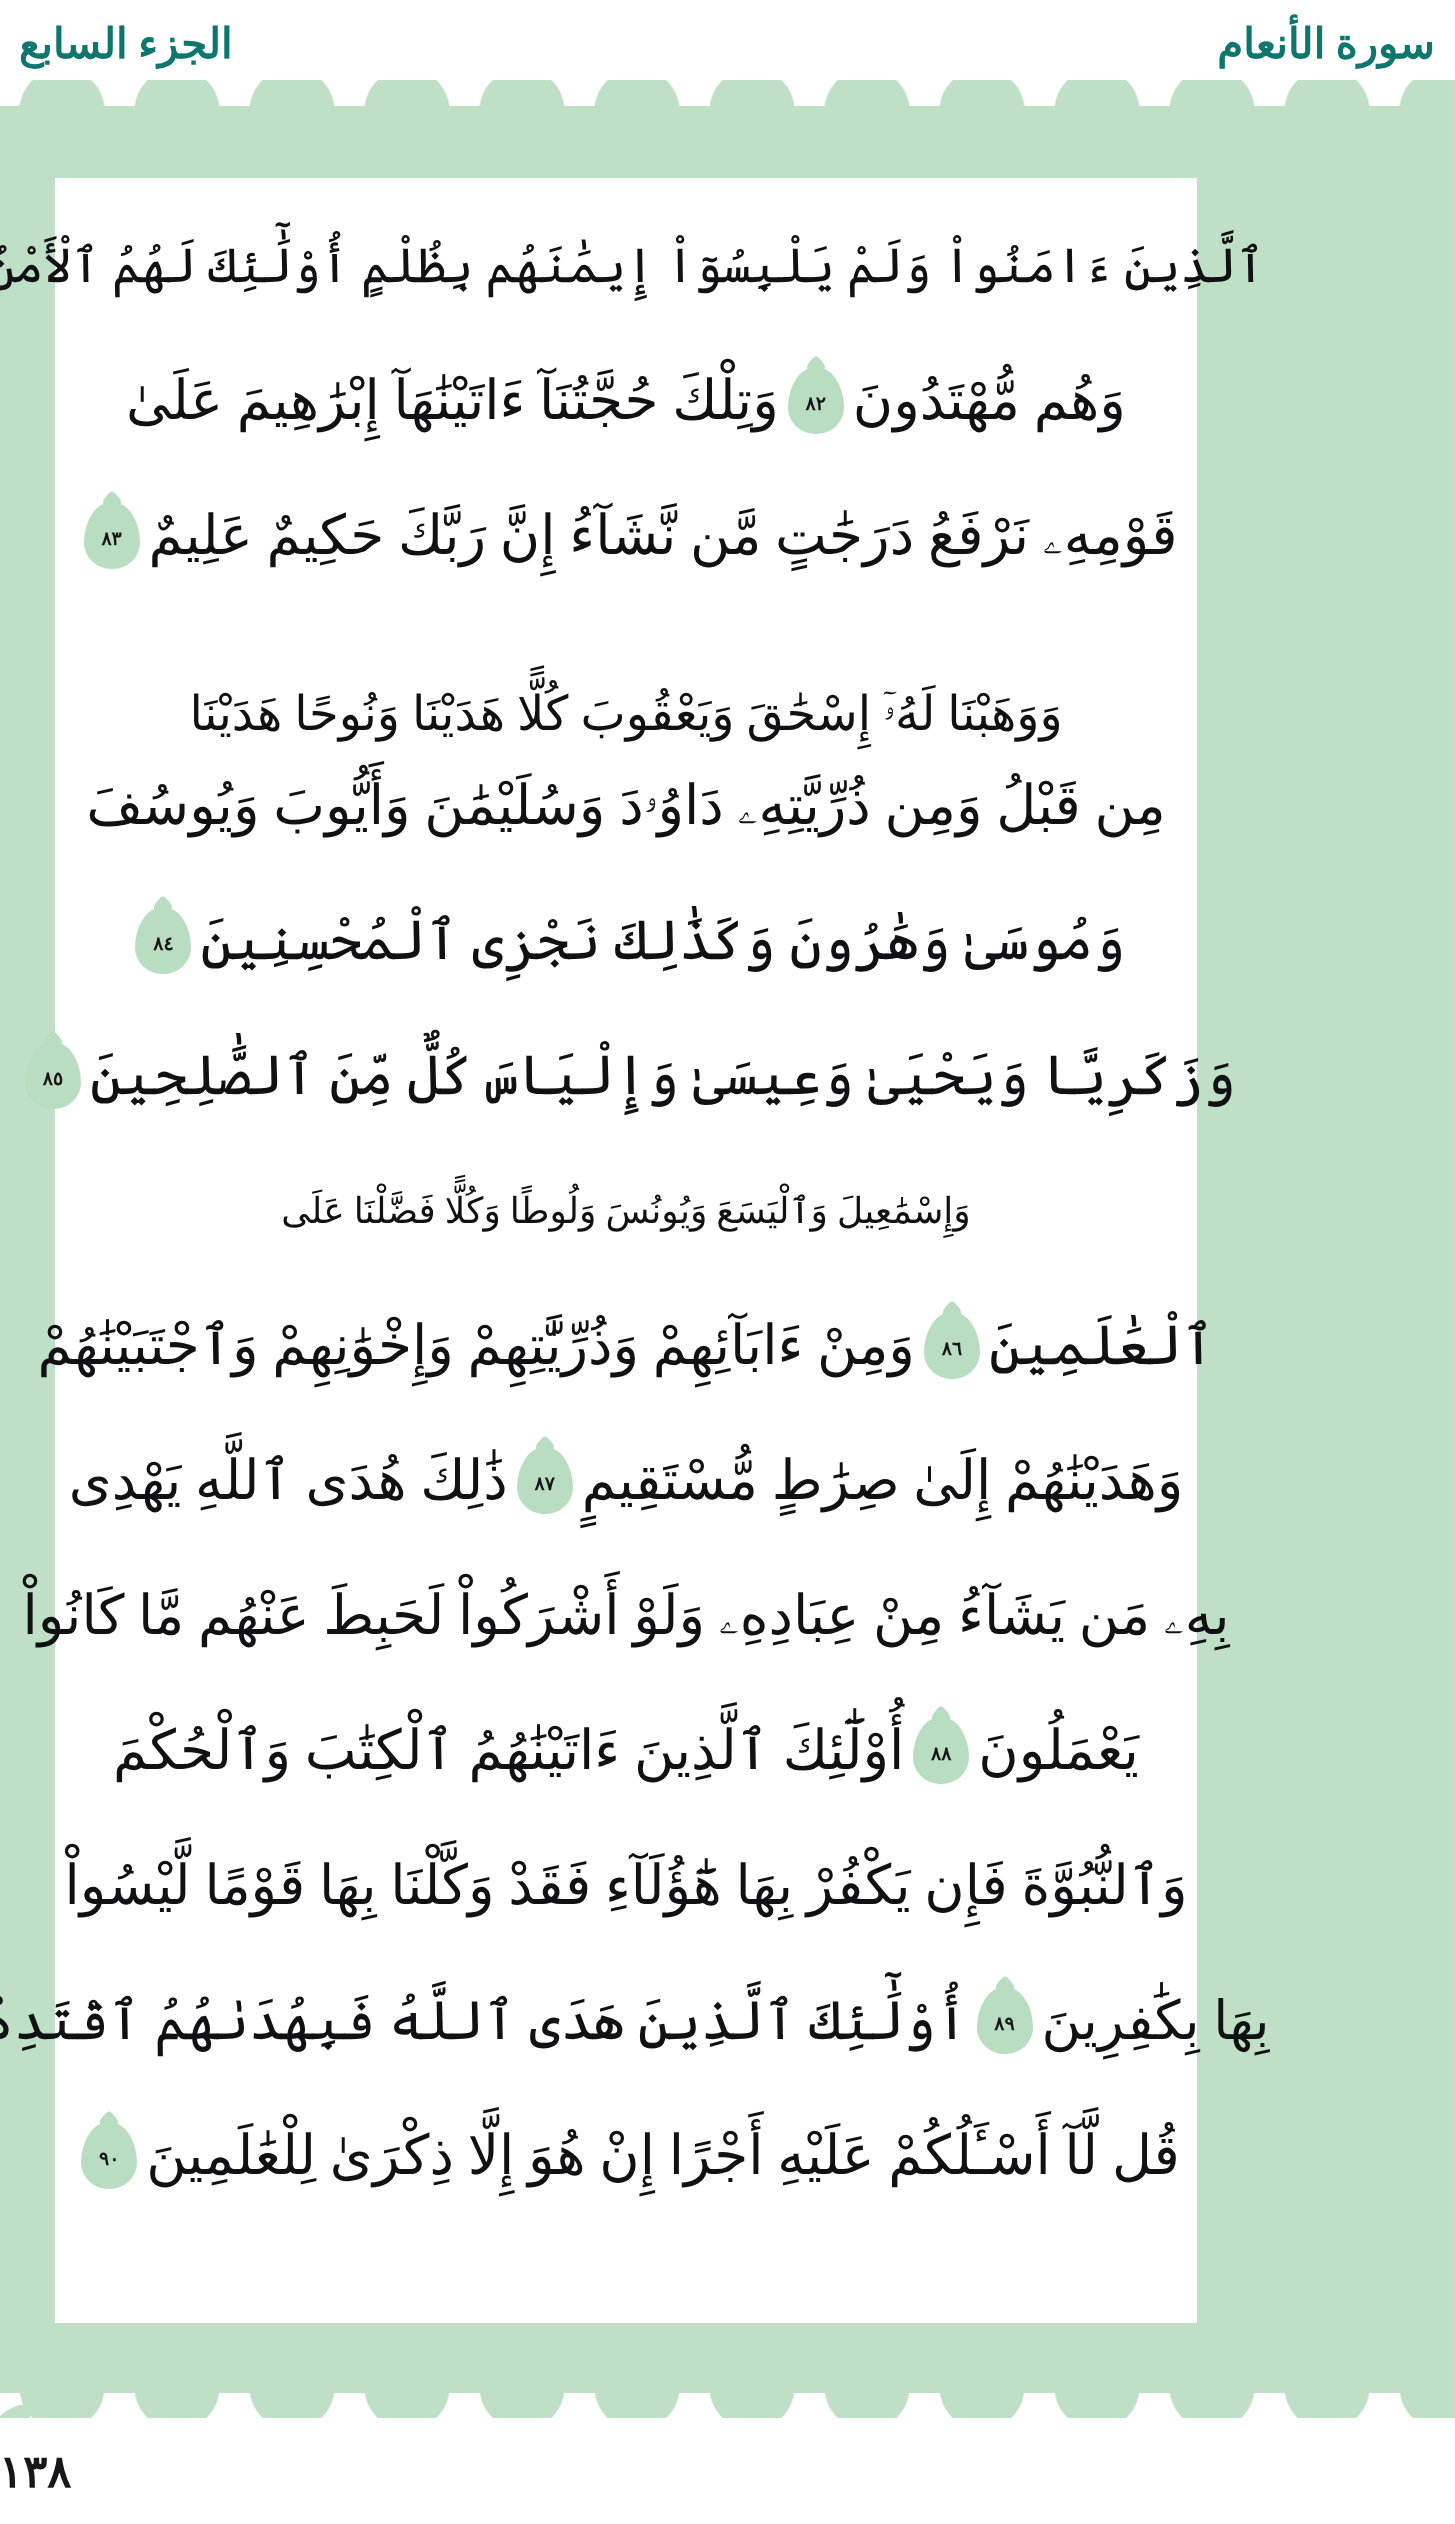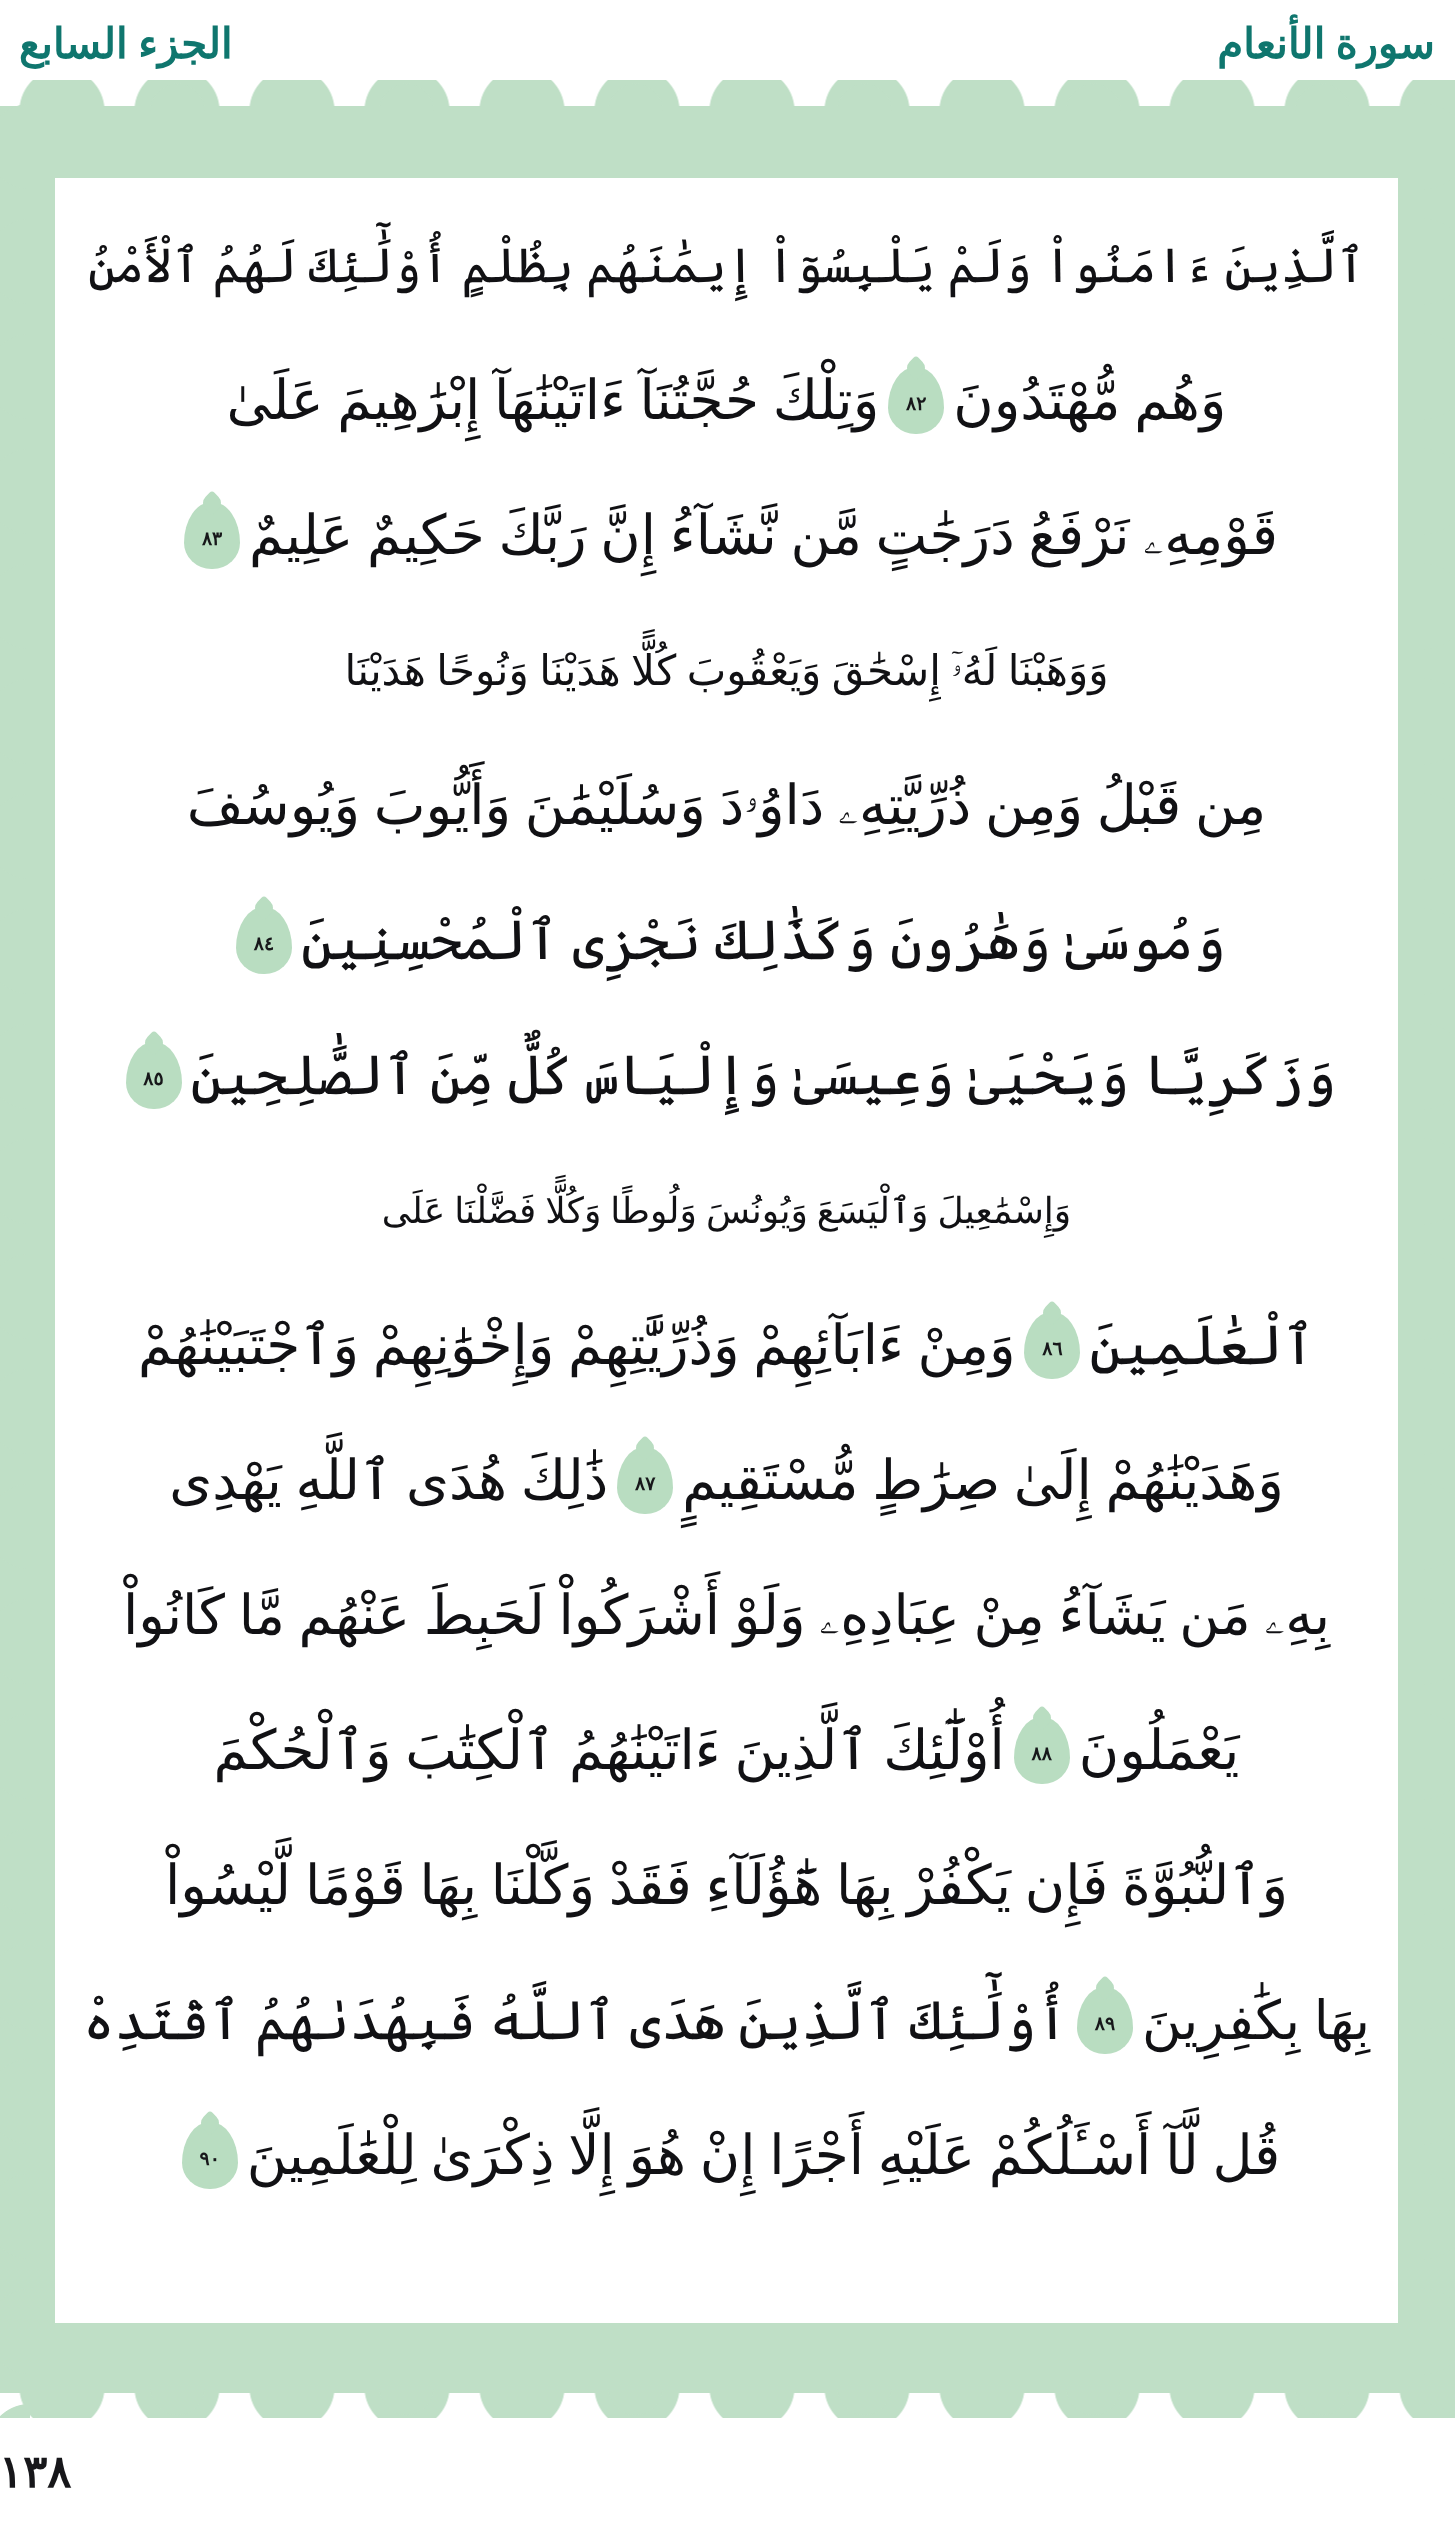--- a/index.html
+++ b/index.html
@@ -120,21 +120,21 @@
       radial-gradient(circle at 0% 50%, #bfdfc6 0 49%, rgba(191,223,198,0) 50%);
     background-size: 64px 115px;
     background-position: left 9px;
   }
 
   
   .text-panel {
     position: absolute;
     left: 56px;
     top: 178px;
-    width: 1343px;
+    width: 1142px;
     height: 2145px;
     background: #ffffff;
     box-sizing: border-box;
     padding: 20px 24px 9px 24px;
     display: flex;
     flex-direction: column;
     justify-content: flex-start;
   }
 
   
@@ -246,21 +246,21 @@
         <span class="txt">وَتِلْكَ حُجَّتُنَآ ءَاتَيْنَٰهَآ إِبْرَٰهِيمَ عَلَىٰ</span>
       </div>
       <div class="quran-line" style="font-size: 55px;">
         <span class="txt">قَوْمِهِۦ نَرْفَعُ دَرَجَٰتٍ مَّن نَّشَآءُ إِنَّ رَبَّكَ حَكِيمٌ عَلِيمٌ</span>
         <span class="ayah-marker">
           <span class="bud"></span>
           <span class="tip"></span>
           <span class="num">٨٣</span>
         </span>
       </div>
-      <div class="quran-line" style="font-size: 42px;">
+      <div class="quran-line" style="font-size: 48px; align-items: flex-end;">
         <span class="txt">وَوَهَبْنَا لَهُۥٓ إِسْحَٰقَ وَيَعْقُوبَ كُلًّا هَدَيْنَا وَنُوحًا هَدَيْنَا</span>
       </div>
       <div class="quran-line" style="font-size: 55px; align-items: center;">
         <span class="txt">مِن قَبْلُ وَمِن ذُرِّيَّتِهِۦ دَاوُۥدَ وَسُلَيْمَٰنَ وَأَيُّوبَ وَيُوسُفَ</span>
       </div>
       <div class="quran-line" style="font-size: 55px;">
         <span class="txt">وَمُوسَىٰ وَهَٰرُونَ وَكَذَٰلِكَ نَجْزِى ٱلْمُحْسِنِينَ</span>
         <span class="ayah-marker">
           <span class="bud"></span>
           <span class="tip"></span>

